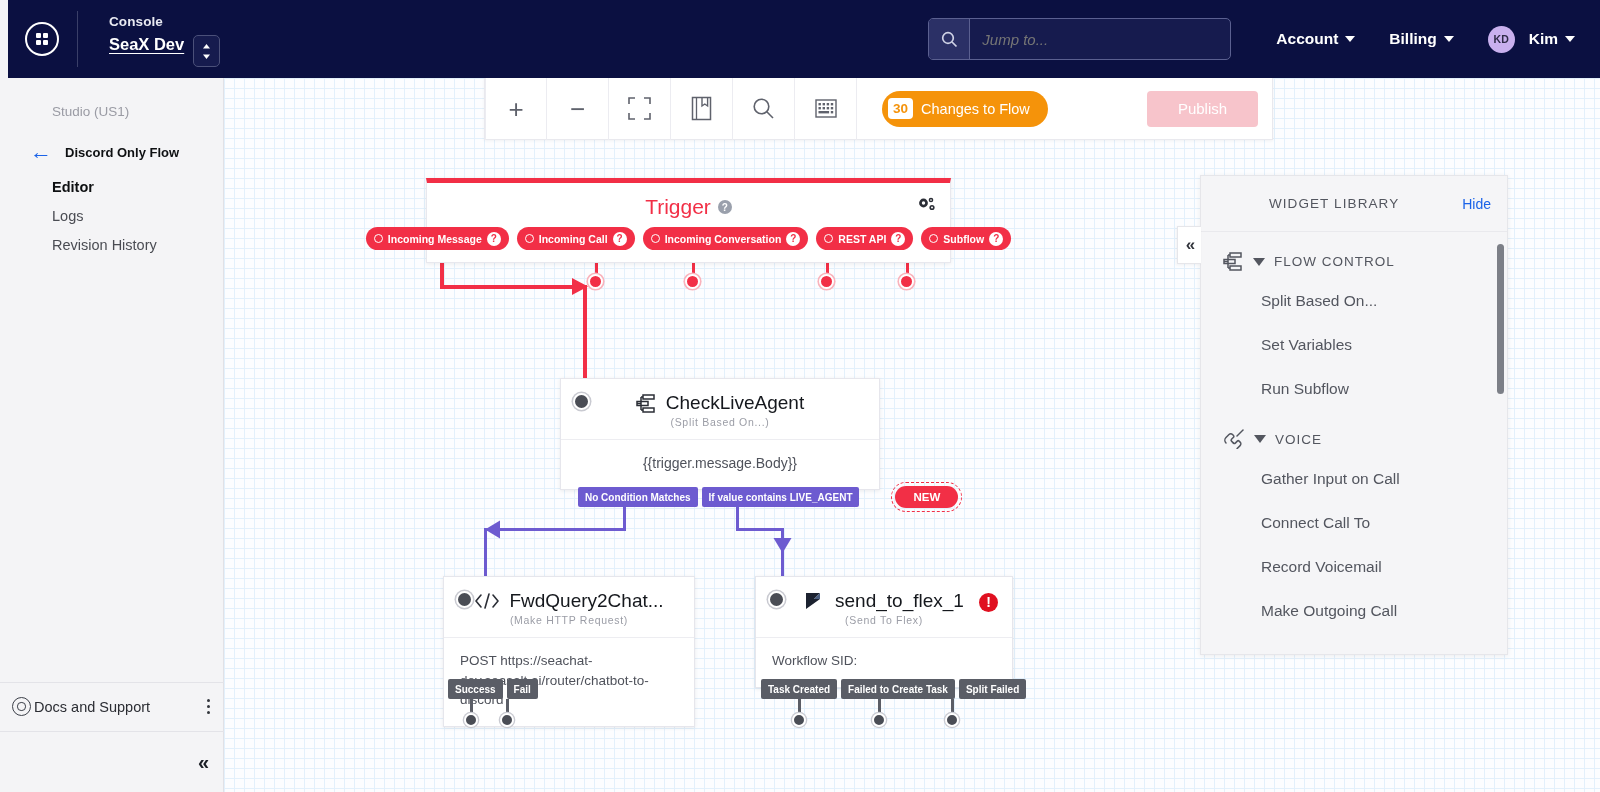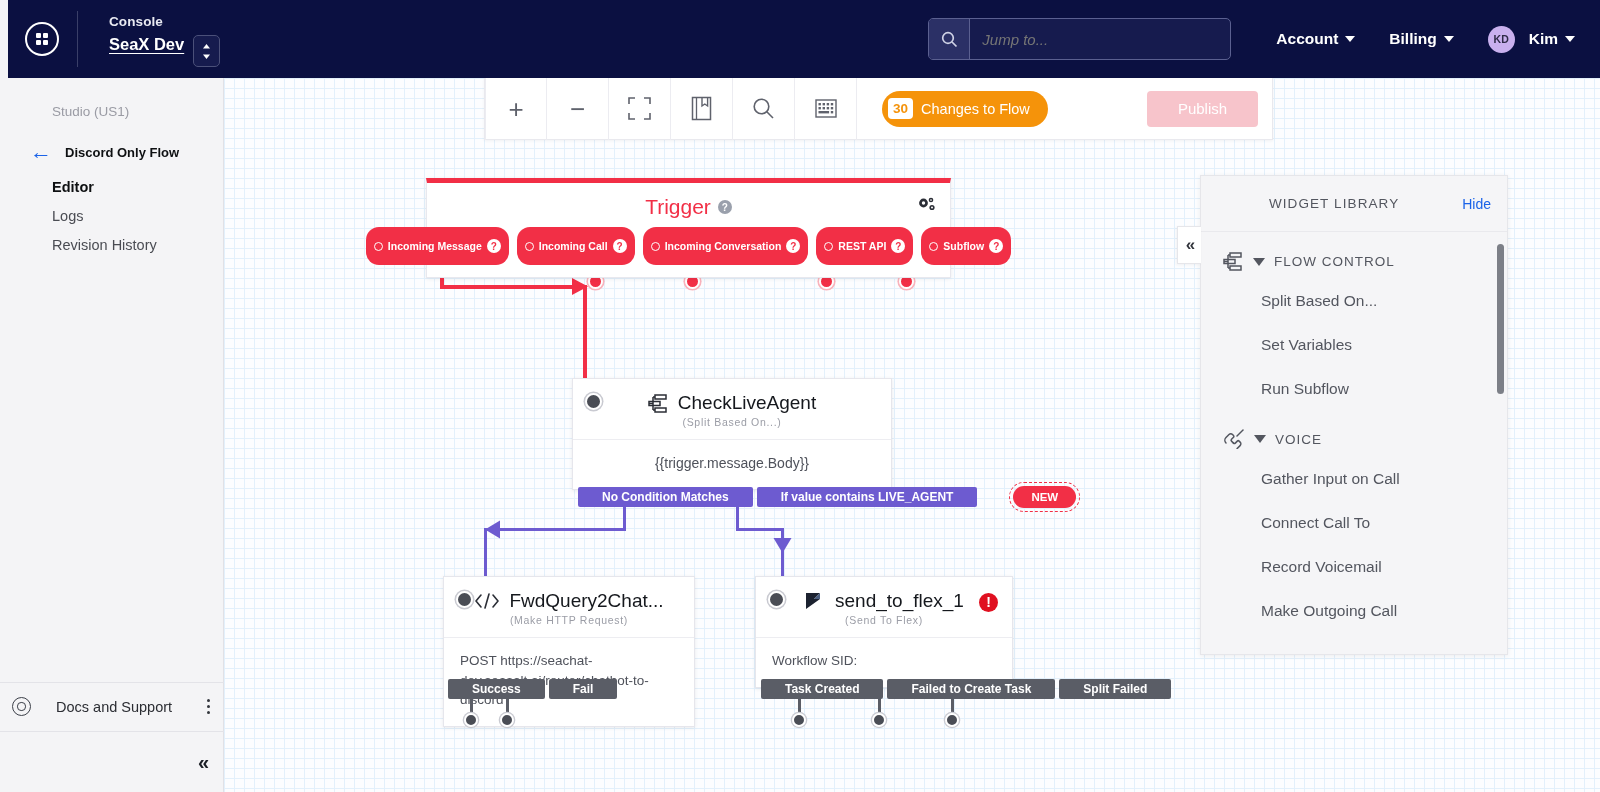--- a/index.html
+++ b/index.html
@@ -111,21 +111,21 @@
     border-top: 1px solid #e3e3e8;
   }
   .life-icon {
     width: 19px; height: 19px; border-radius: 50%; border: 1.6px solid #3c4049;
     position: relative; flex: none;
   }
   .life-icon:before {
     content: ''; position: absolute; left: 4.4px; top: 4.4px;
     width: 6.2px; height: 6.2px; border-radius: 50%; border: 1.4px solid #3c4049;
   }
-  .docs-label { font-size: 14.5px; color: #2b2d33; margin-left: 25px; }
+  .docs-label { font-size: 14.5px; color: #2b2d33; margin-left: 3px; }
   .kebab { margin-left: auto; display: flex; flex-direction: column; gap: 3px; }
   .kebab i { width: 3.3px; height: 3.3px; border-radius: 50%; background: #33363d; display: block; }
   .collapse-row {
     position: absolute; bottom: 0; left: 0; width: 224px; height: 61px;
     border-top: 1px solid #e3e3e8; display: flex; align-items: center;
     justify-content: flex-end; padding-right: 17px;
   }
   .chev-dbl { font-size: 20px; color: #1c1f26; letter-spacing: -2px; font-weight: bold; }
 
   
@@ -188,21 +188,21 @@
     display: inline-flex; align-items: center; justify-content: center;
     flex: none;
   }
   .q-badge.red-on { background: #ffffff; color: #f22f46; }
   .gears-icon { position: absolute; right: 14px; top: 13px; }
   .trigger-pills {
     display: flex; align-items: center; gap: 8px; padding: 0 10px;
     justify-content: center;
   }
   .trg-pill {
-    background: #f22f46; color: #ffffff; border-radius: 13px; height: 38px;
+    background: #f22f46; color: #ffffff; border-radius: 13px; height: 23px;
     display: flex; align-items: center; gap: 5px; padding: 0 8px;
     font-size: 10.5px; font-weight: bold; white-space: nowrap;
   }
   .pill-ring {
     width: 9px; height: 9px; border-radius: 50%; border: 1.4px solid #ffffff;
     flex: none;
   }
 
   
   .node {
@@ -234,22 +234,22 @@
   .err-badge {
     position: absolute; right: 14px; top: 16px;
     width: 19px; height: 19px; border-radius: 50%; background: #e01020;
     color: #ffffff; font-size: 14px; font-weight: bold; line-height: 19px;
     text-align: center;
   }
 
   
   .trans-row { position: absolute; display: flex; align-items: center; }
   .trans-pill {
-    background: #6d5bd0; color: #ffffff; font-size: 12px; font-weight: bold;
-    height: 20px; padding: 0 24px; display: flex; align-items: center;
+    background: #6d5bd0; color: #ffffff; font-size: 10px; font-weight: bold;
+    height: 20px; padding: 0 7px; display: flex; align-items: center;
     border-radius: 2px; white-space: nowrap;
   }
   .trans-pill.gray { background: #5a5d66; }
   .trans-pill.new {
     background: #f22f46; border-radius: 11px; height: 22px; padding: 0 18px;
     font-size: 11.5px; outline: 1.6px dashed #f22f46; outline-offset: 3px;
   }
   .out-dot {
     width: 14px; height: 14px; border-radius: 50%; background: #4a4d55;
     border: 2px solid #ffffff; box-shadow: 0 0 0 1.3px #c9cad1;
@@ -488,21 +488,21 @@
         <span class="q-badge red-on">?</span>
       </div>
       <div class="trg-pill">
         <span class="pill-ring"></span>
         <span>Subflow</span>
         <span class="q-badge red-on">?</span>
       </div>
     </div>
   </div>
 
-  <div class="node" style="left:348px; top:300px; width:320px;">
+  <div class="node" style="left:336px; top:300px; width:320px;">
     <div class="node-dot"></div>
     <div class="node-head">
       <div class="node-title">
         <svg width="21" height="19" viewBox="0 0 21 19">
           <g fill="none" stroke="#2b2e36" stroke-width="1.5">
             <rect x="7" y="1" width="11" height="4"></rect>
             <rect x="1" y="7.5" width="11" height="4"></rect>
             <rect x="7" y="14" width="11" height="4"></rect>
             <path d="M5 3 H7 M5 3 V16 M5 16 H7 M5 9.5 H1"></path>
           </g>

